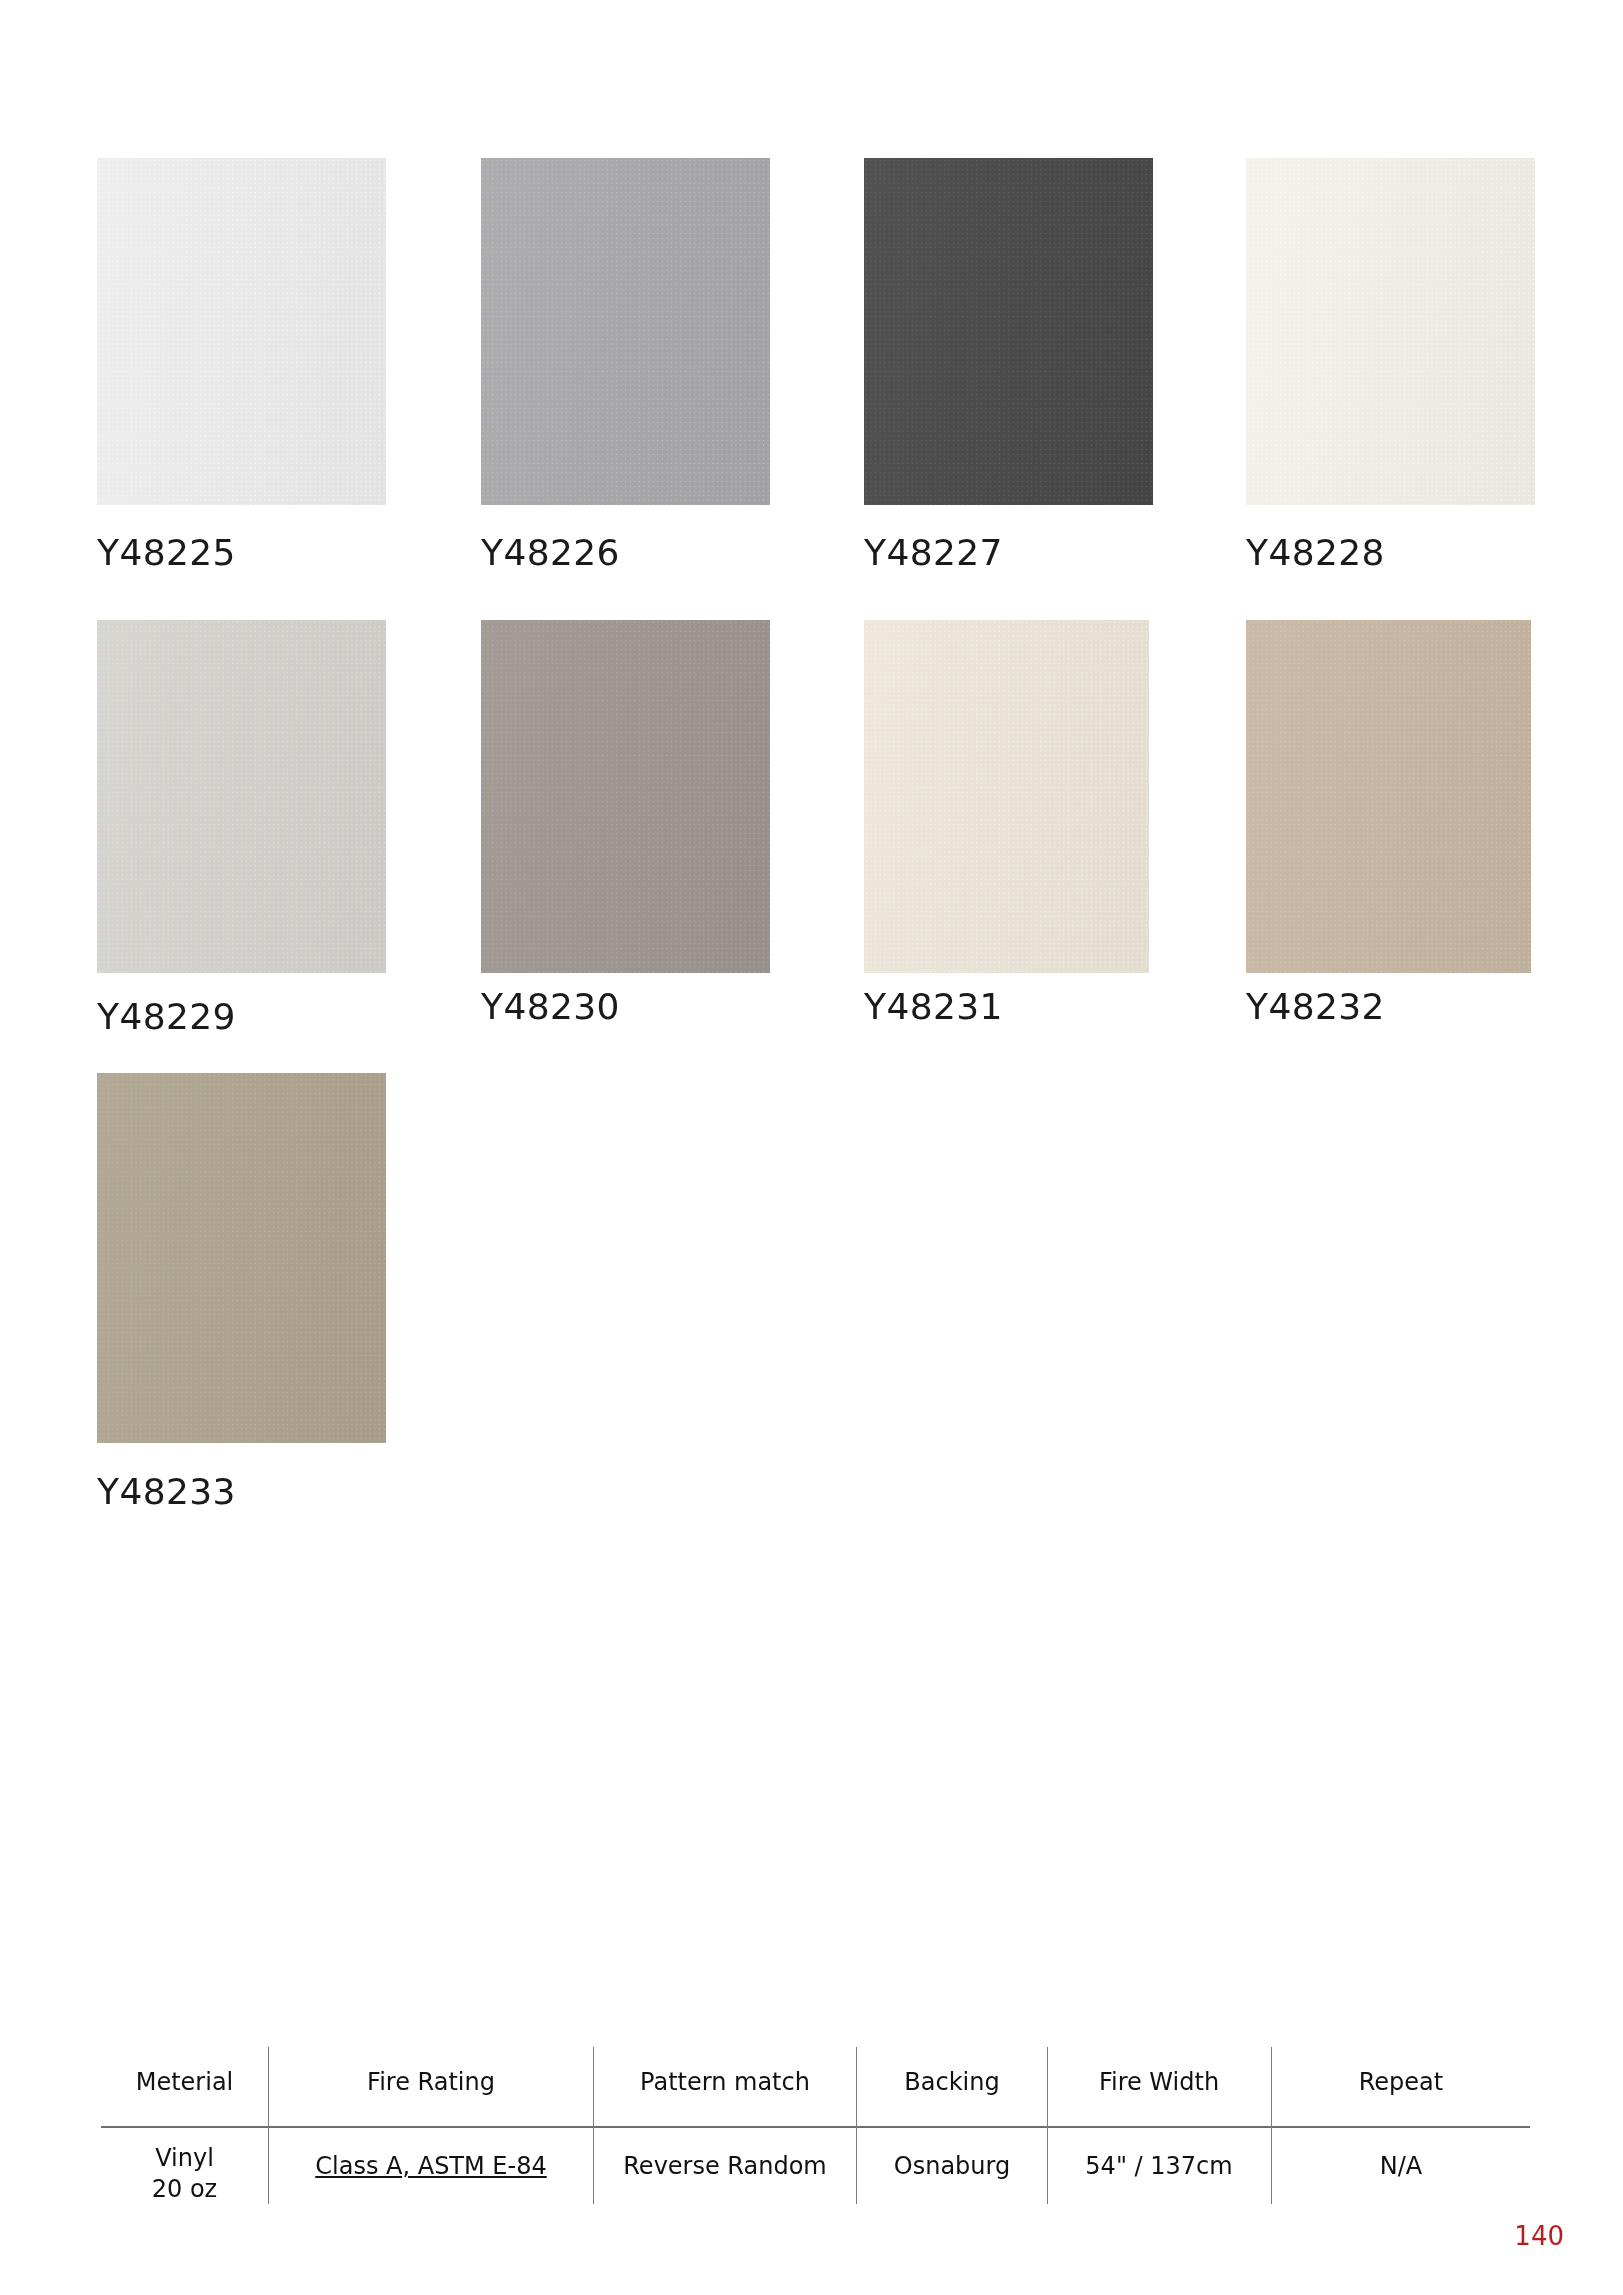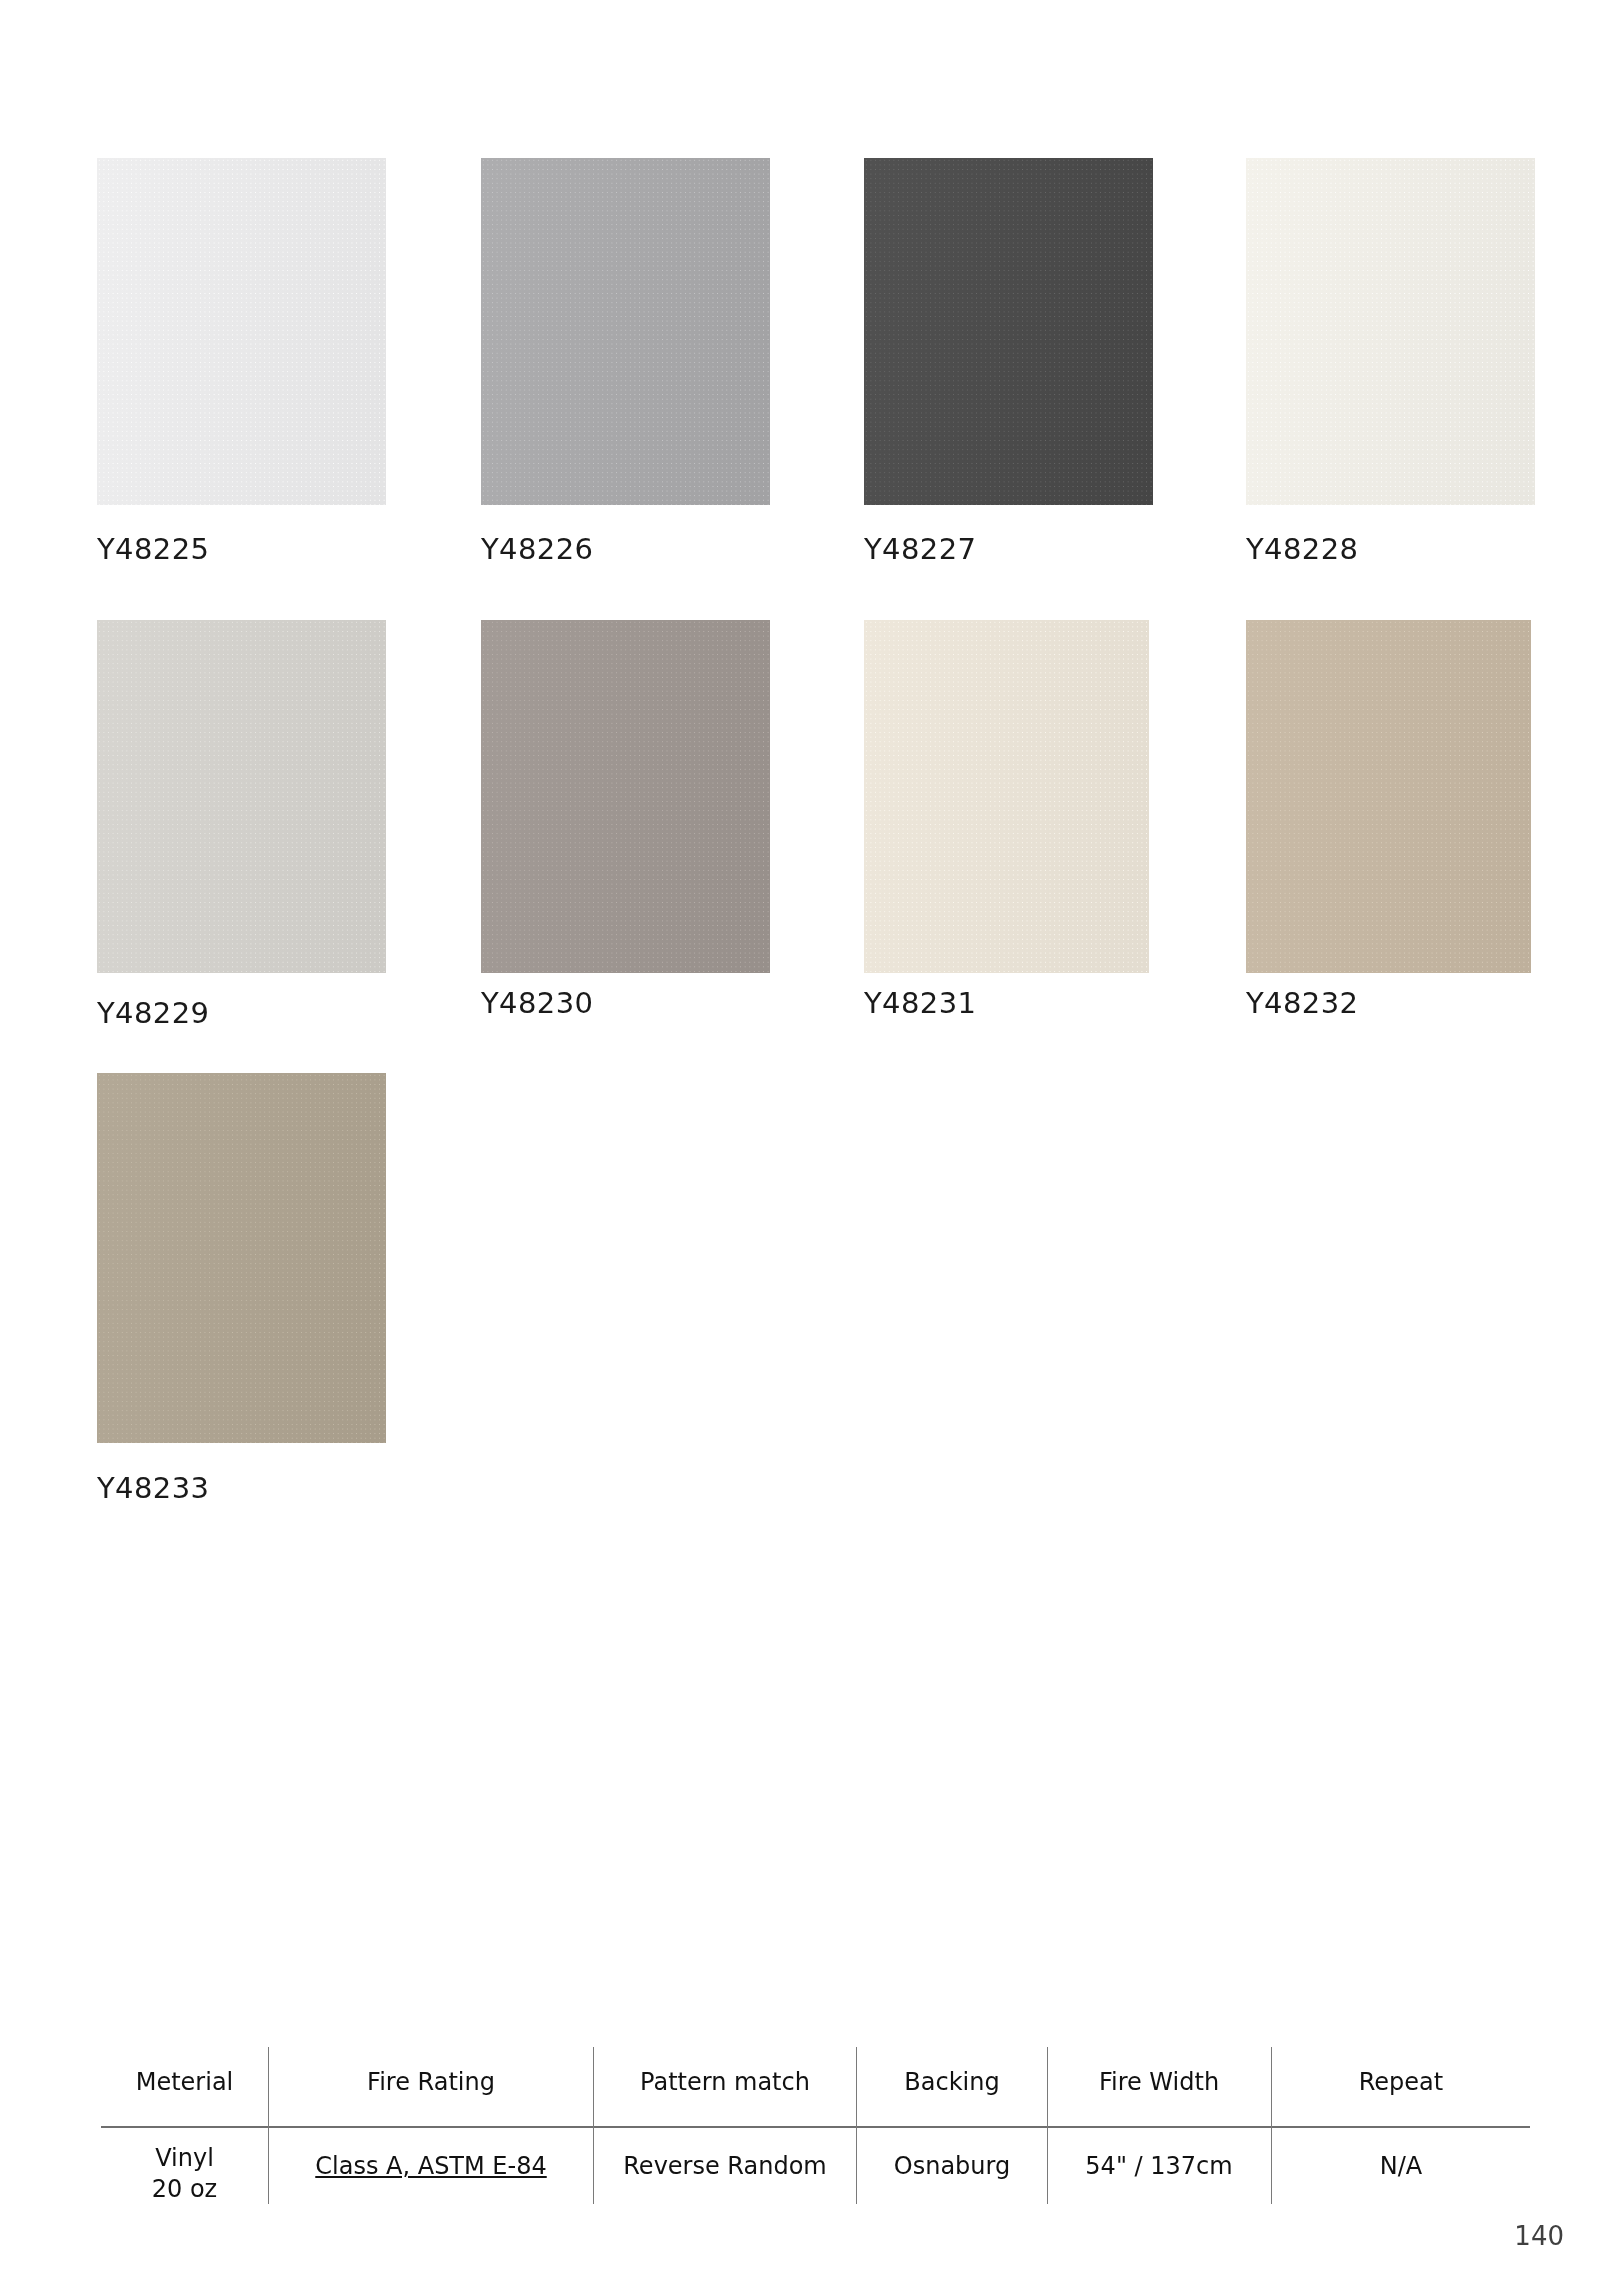--- a/index.html
+++ b/index.html
@@ -34,21 +34,21 @@
     left: 0;
     top: 0;
     width: 100%;
     height: 100%;
     background-repeat: repeat;
     background-size: 42px 42px, 24px 24px, 100% 100%;
   }
 
   .swatch-label {
     position: absolute;
-    font-size: 29px;
+    font-size: 36px;
     line-height: 1;
     letter-spacing: 0.4px;
     color: #1a1a1a;
     white-space: nowrap;
     font-family: "DejaVu Sans", "Liberation Sans", sans-serif;
   }
 
   
   #spec-table {
     position: absolute;
@@ -97,21 +97,21 @@
     margin-top: 8px;
   }
 
   
   #page-number {
     position: absolute;
     right: 59px;
     top: 2223px;
     font-size: 26px;
     line-height: 1;
-    color: #404040;
+    color: #b91c1c;
   }
 </style>
 </head>
 <body>
 
 <div id="swatch-grid">
     <div class="swatch-cell" style="left: 97px; top: 158px; width: 289px; height: 347px;">
       <div class="swatch-chip" style="background-color: rgb(237, 237, 238); background-image: radial-gradient(rgb(255, 255, 255) 0.4px, transparent 0.5px), radial-gradient(rgb(226, 226, 228) 0.4px, transparent 0.5px), linear-gradient(100deg, rgba(255, 255, 255, 0.05), rgba(0, 0, 0, 0.043)); background-size: 4.6px 4.6px, 3.3px 3.3px, 100% 100%; background-position: 0px 0px, 2px 2.6px, 0px 0px;"></div>
     </div>
     <div class="swatch-label" style="left: 97px; top: 535px;">Y48225</div>

